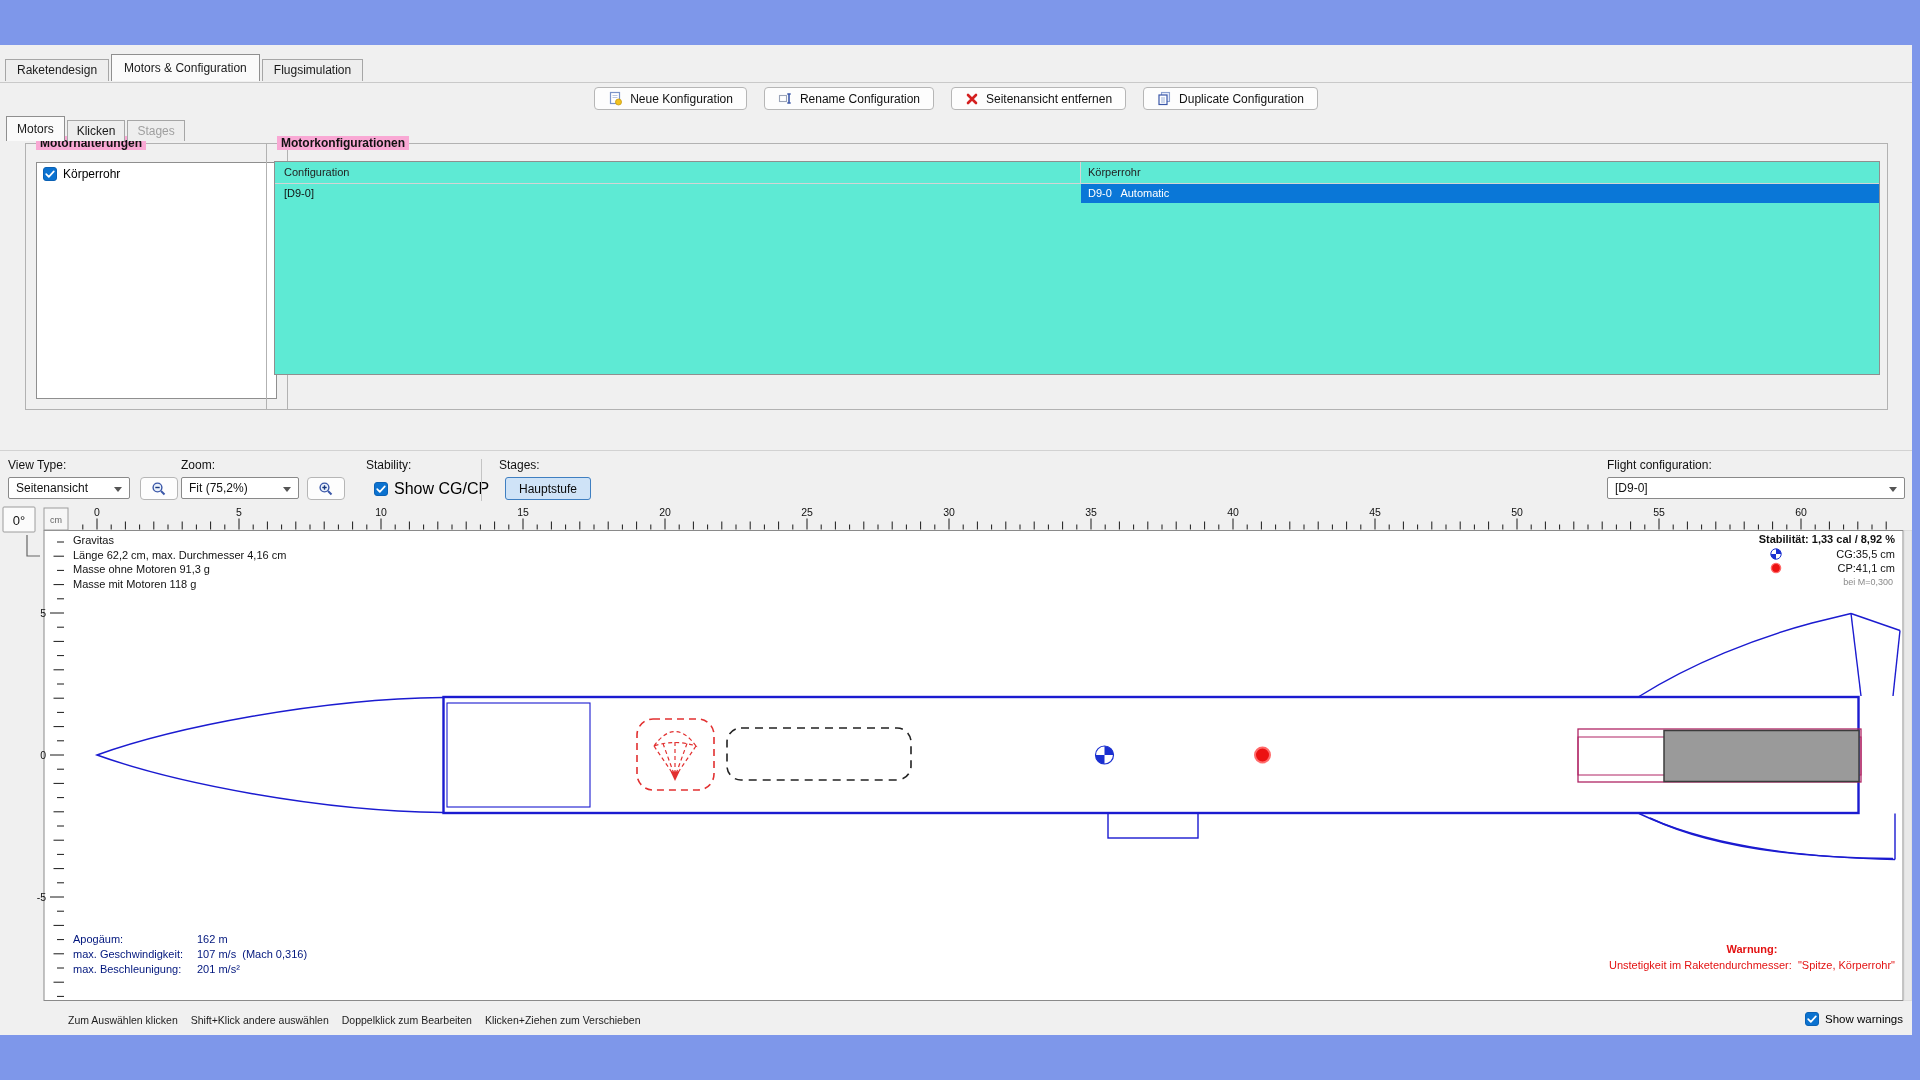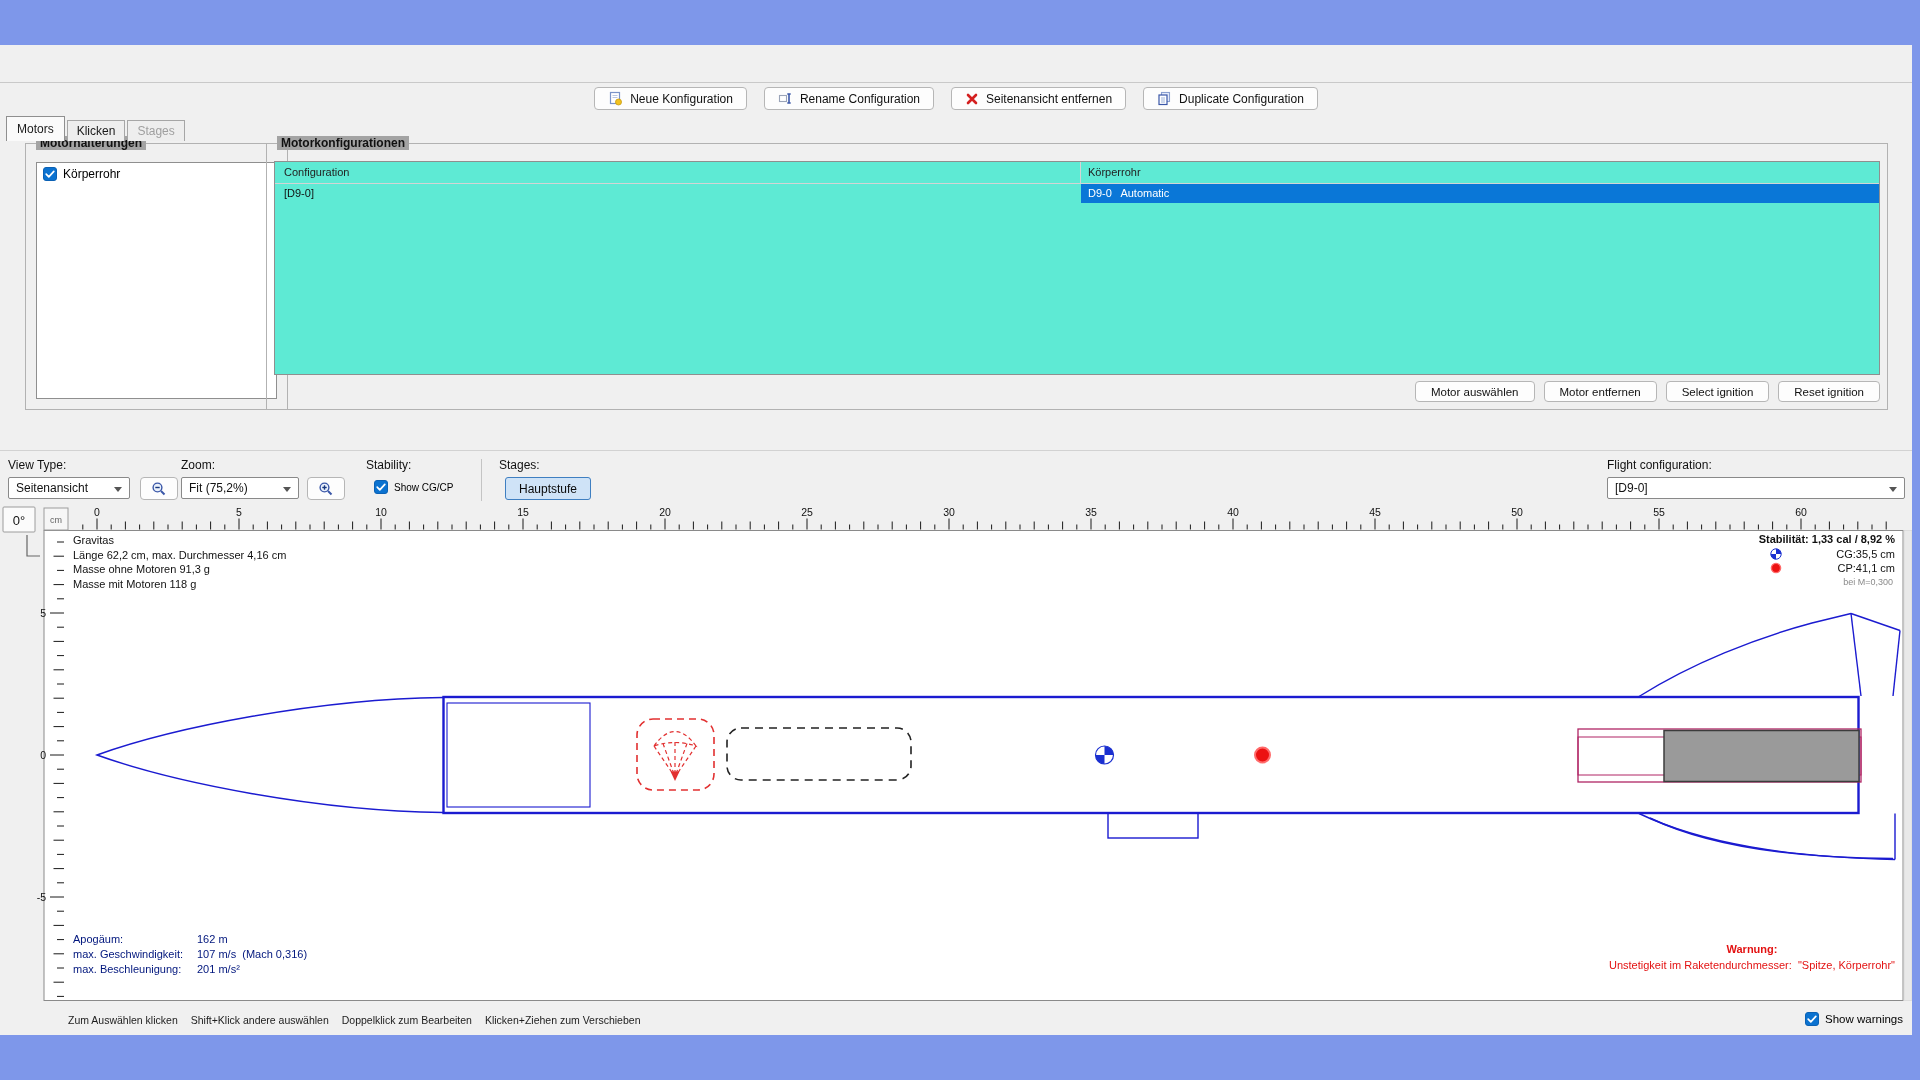--- a/index.html
+++ b/index.html
@@ -22,21 +22,21 @@
   .btn svg { flex:none; }
 
   
   .subtabs { position:absolute; left:6px; top:71px; display:flex; align-items:flex-end; z-index:2; }
   .subtabs .tab { padding:3px 9px; }
   .subtabs .tab.active { background:#fafafa; padding:5px 10px; }
   .subtabs .tab.disabled { color:#9f9f9f; }
 
   
   .group { position:absolute; top:98px; height:267px; border:1px solid #b2b2b2; }
-  .group-title { position:absolute; top:-8px; left:10px; background:#a3a3a3; padding:0 4px;
+  .group-title { position:absolute; top:-8px; left:10px; background:#f9a8d4; padding:0 4px;
                  font-weight:bold; font-size:12px; color:#111; }
   .listbox { position:absolute; left:10px; right:10px; top:18px; bottom:10px; background:#fff; border:1px solid #8f8f8f; }
   .cbrow { display:flex; align-items:center; gap:6px; padding:4px 6px; font-size:12px; }
 
   .mc-table { position:absolute; left:7px; right:7px; top:17px; height:214px; background:#5eead4; border:1px solid #8f8f8f; }
   .mc-head { display:flex; height:22px; border-bottom:1px solid #d4d4d4; font-size:11px; color:#222; }
   .mc-head .c1 { width:806px; padding:4px 0 0 9px; border-right:1px solid #d4d4d4; }
   .mc-head .c2 { flex:1; padding:4px 0 0 7px; }
   .mc-row { display:flex; height:19px; font-size:11px; }
   .mc-row .c1 { width:806px; padding:3px 0 0 9px; color:#111; }
@@ -46,21 +46,21 @@
   .mc-btns .btn { height:21px; font-size:11.5px; padding:0 15px; }
 
   
   .ctl-label { position:absolute; top:413px; font-size:12px; color:#111; }
   .combo { position:absolute; top:432px; height:22px; background:#fff; border:1px solid #898989; border-radius:2px;
            font-size:12px; color:#111; display:flex; align-items:center; padding:0 20px 0 7px; }
   .combo .chev { position:absolute; right:7px; top:9px; width:0; height:0;
                  border-left:4px solid transparent; border-right:4px solid transparent; border-top:5px solid #555; }
   .sqbtn { position:absolute; top:432px; width:38px; height:23px; background:#fdfdfd; border:1px solid #b6b6b6;
            border-radius:4px; display:flex; align-items:center; justify-content:center; }
-  .cgcp { position:absolute; left:374px; top:435px; display:flex; align-items:center; gap:6px; font-size:10px; }
+  .cgcp { position:absolute; left:374px; top:435px; display:flex; align-items:center; gap:6px; font-size:16px; }
   .vsep { position:absolute; left:481px; top:414px; height:42px; border-left:1px solid #c4c4c4; }
   .stagebtn { position:absolute; left:505px; top:432px; height:23px; padding:0 13px; background:#cfe3f7;
               border:1px solid #3f7fc1; border-radius:3px; font-size:12px; color:#0a0a0a;
               display:flex; align-items:center; }
   .divider { position:absolute; left:0; right:0; top:405px; border-top:1px solid #d2d2d2; }
 
   
   .canvas-svg { position:absolute; left:0; top:460px; }
   .svgtxt { font-family:"Liberation Sans",sans-serif; font-size:11px; fill:#111; }
   .bold { font-weight:bold; }
@@ -75,20 +75,25 @@
   .hints { position:absolute; left:68px; top:7px; display:flex; gap:13px; font-size:10.5px; color:#1c1c1c; }
   .showwarn { position:absolute; right:9px; top:5px; display:flex; align-items:center; gap:6px; font-size:11.5px; }
 </style>
 </head>
 <body>
 
 <div class="desktop">
   <div class="window">
 
     <div class="tabline"></div>
+    <div class="tabbar">
+      <div class="tab">Raketendesign</div>
+      <div class="tab active">Motors &amp; Configuration</div>
+      <div class="tab">Flugsimulation</div>
+    </div>
 
     <div class="cfgbtn-row">
       <div class="btn">
         <svg width="15" height="15" viewBox="0 0 15 15">
           <rect x="2.5" y="1.5" width="9" height="11" fill="#ffffff" stroke="#7a93c8" stroke-width="1.2"></rect>
           <line x1="4.5" y1="4.5" x2="9.5" y2="4.5" stroke="#b9c6e2" stroke-width="1"></line>
           <line x1="4.5" y1="6.5" x2="9.5" y2="6.5" stroke="#b9c6e2" stroke-width="1"></line>
           <circle cx="10.5" cy="11" r="3" fill="#f2c21f" stroke="#c79a10" stroke-width="0.8"></circle>
         </svg>
         <span>Neue Konfiguration</span>
@@ -140,26 +145,20 @@
       <div class="group-title">Motorkonfigurationen</div>
       <div class="mc-table">
         <div class="mc-head">
           <div class="c1">Configuration</div>
           <div class="c2">Körperrohr</div>
         </div>
         <div class="mc-row">
           <div class="c1 pre">[D9-0]</div>
           <div class="c2 pre">D9-0   Automatic</div>
         </div>
-      </div>
-      <div class="mc-btns">
-        <div class="btn">Motor auswählen</div>
-        <div class="btn">Motor entfernen</div>
-        <div class="btn">Select ignition</div>
-        <div class="btn">Reset ignition</div>
       </div>
     </div>
 
     <div class="divider"></div>
 
     <div class="ctl-label" style="left:8px;">View Type:</div>
     <div class="combo" style="left:8px; width:122px;">
       <span>Seitenansicht</span>
       <span class="chev"></span>
     </div>

